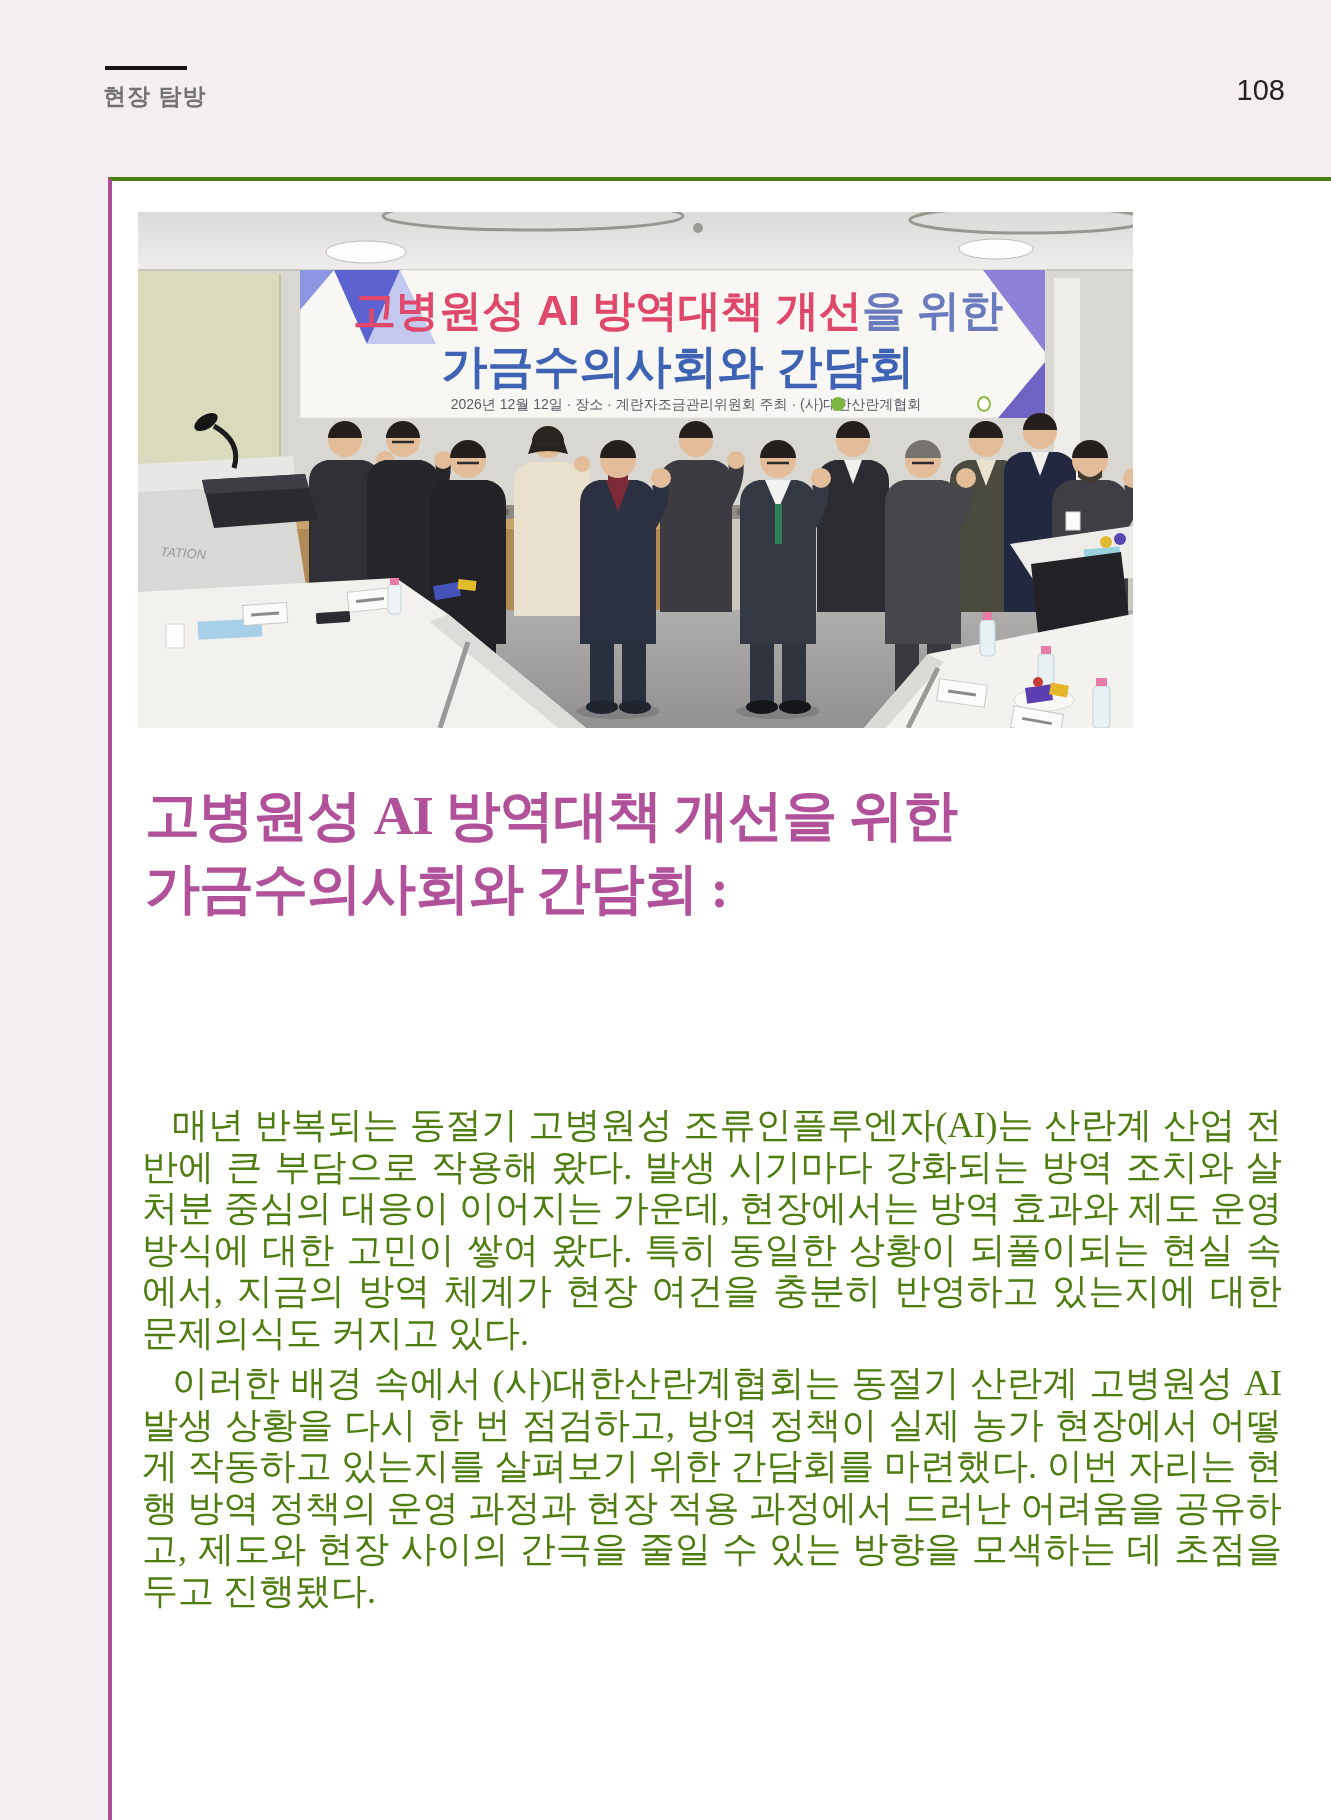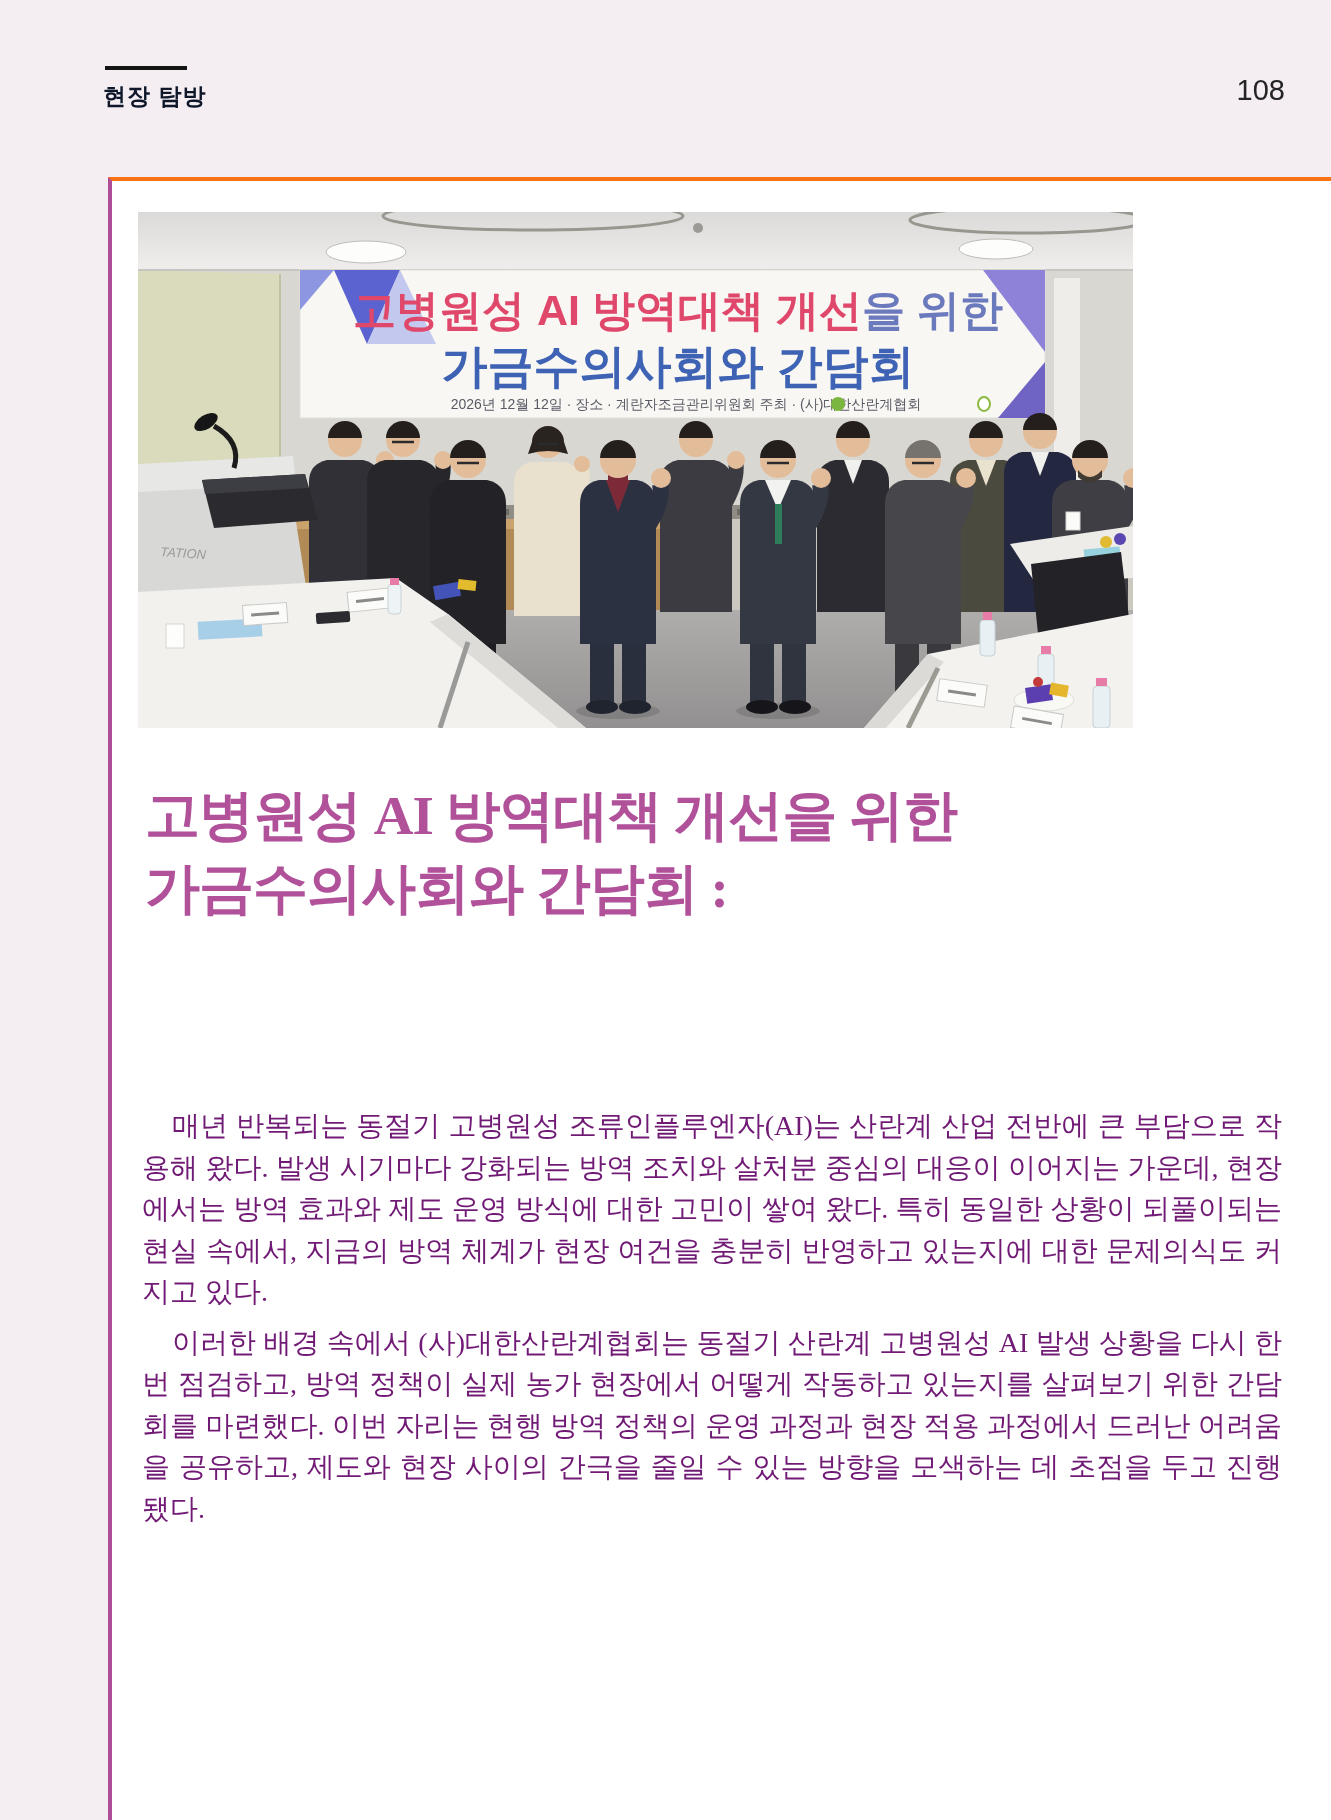--- a/index.html
+++ b/index.html
@@ -6,47 +6,47 @@
   .page{
     position:relative; width:1331px; height:1820px;
     background:#f4edf1; overflow:hidden;
     font-family:"Liberation Serif","DejaVu Serif",serif;
   }
   
   .section-tab{position:absolute;left:103px;top:66px;}
   .tab-line{width:82px;height:4px;background:#141414;margin-bottom:11px;margin-left:2px;}
   .tab-text{
     font-family:"Liberation Sans","DejaVu Sans",sans-serif;
-    font-weight:700;font-size:23px;color:#0f172a;letter-spacing:1px;white-space:nowrap;
+    font-weight:700;font-size:23px;color:#737373;letter-spacing:1px;white-space:nowrap;
   }
   .pageno{
     position:absolute;top:74px;right:46px;
     font-family:"Liberation Sans","DejaVu Sans",sans-serif;
     font-size:29px;color:#242424;
   }
   
   .frame{
     position:absolute;left:108px;top:177px;right:0;bottom:0;
     background:#ffffff;
-    border-top:4px solid #f97316;border-left:4px solid #ad4d97;
+    border-top:4px solid #4d7c0f;border-left:4px solid #ad4d97;
   }
   .photo{
     position:absolute;left:26px;top:31px;width:995px;height:516px;margin:0;
     overflow:hidden;background:#d9d7d2;
   }
   .photo svg{display:block;}
   .title{
     position:absolute;left:33px;top:598px;margin:0;
     font-size:55px;font-weight:700;color:#b0519a;
     line-height:73px;letter-spacing:-1px;white-space:nowrap;
   }
   .title span{display:block;}
   .bodytext{
     position:absolute;left:30px;top:924px;width:1140px;
-    font-size:28px;line-height:41.5px;color:#701a75;
+    font-size:36px;line-height:41.5px;color:#4d7c0f;
     text-align:justify;
   }
   .bodytext p{margin:0 0 9px 0;text-indent:30px;}
   .svg-sans{font-family:"Liberation Sans","DejaVu Sans",sans-serif;}
 </style>
 </head>
 <body>
 
 <div class="page">
 

